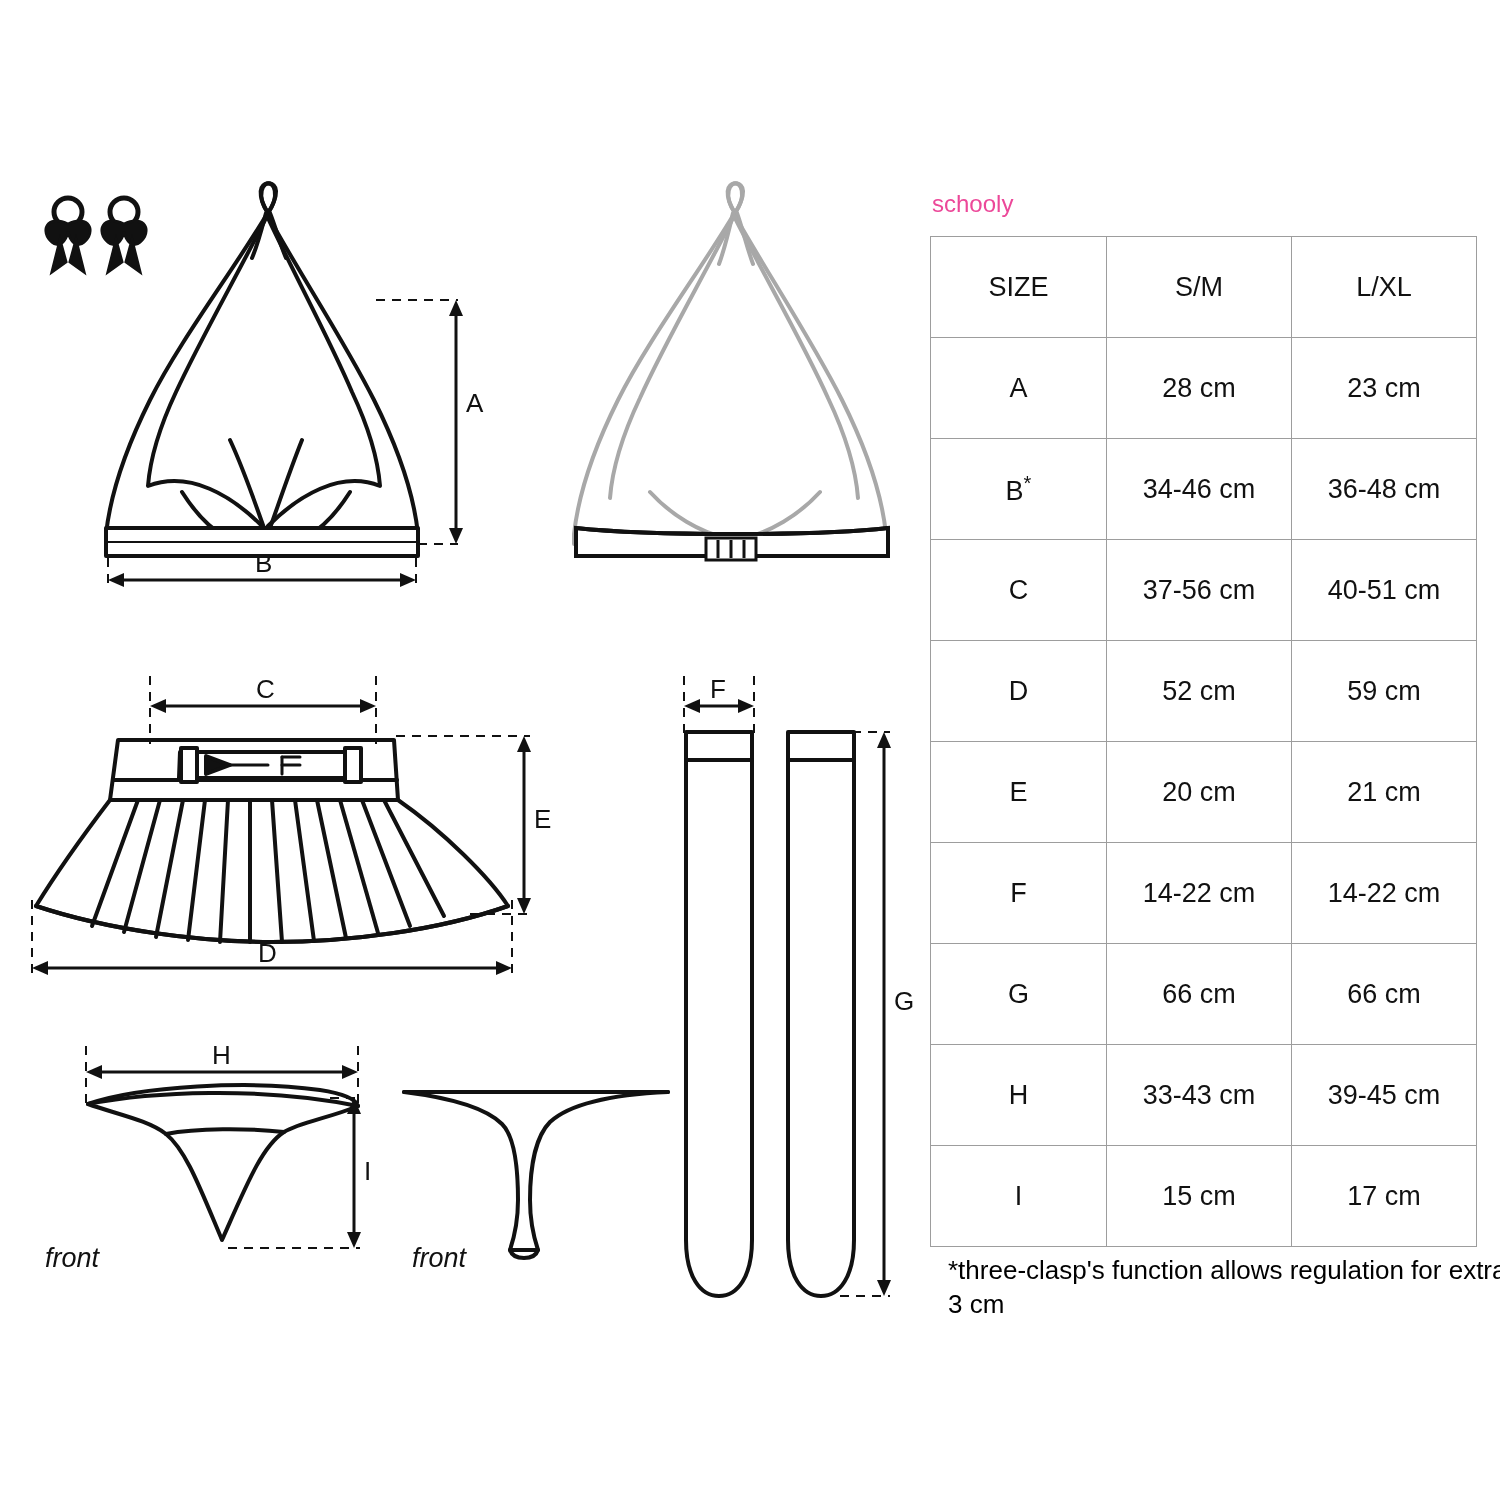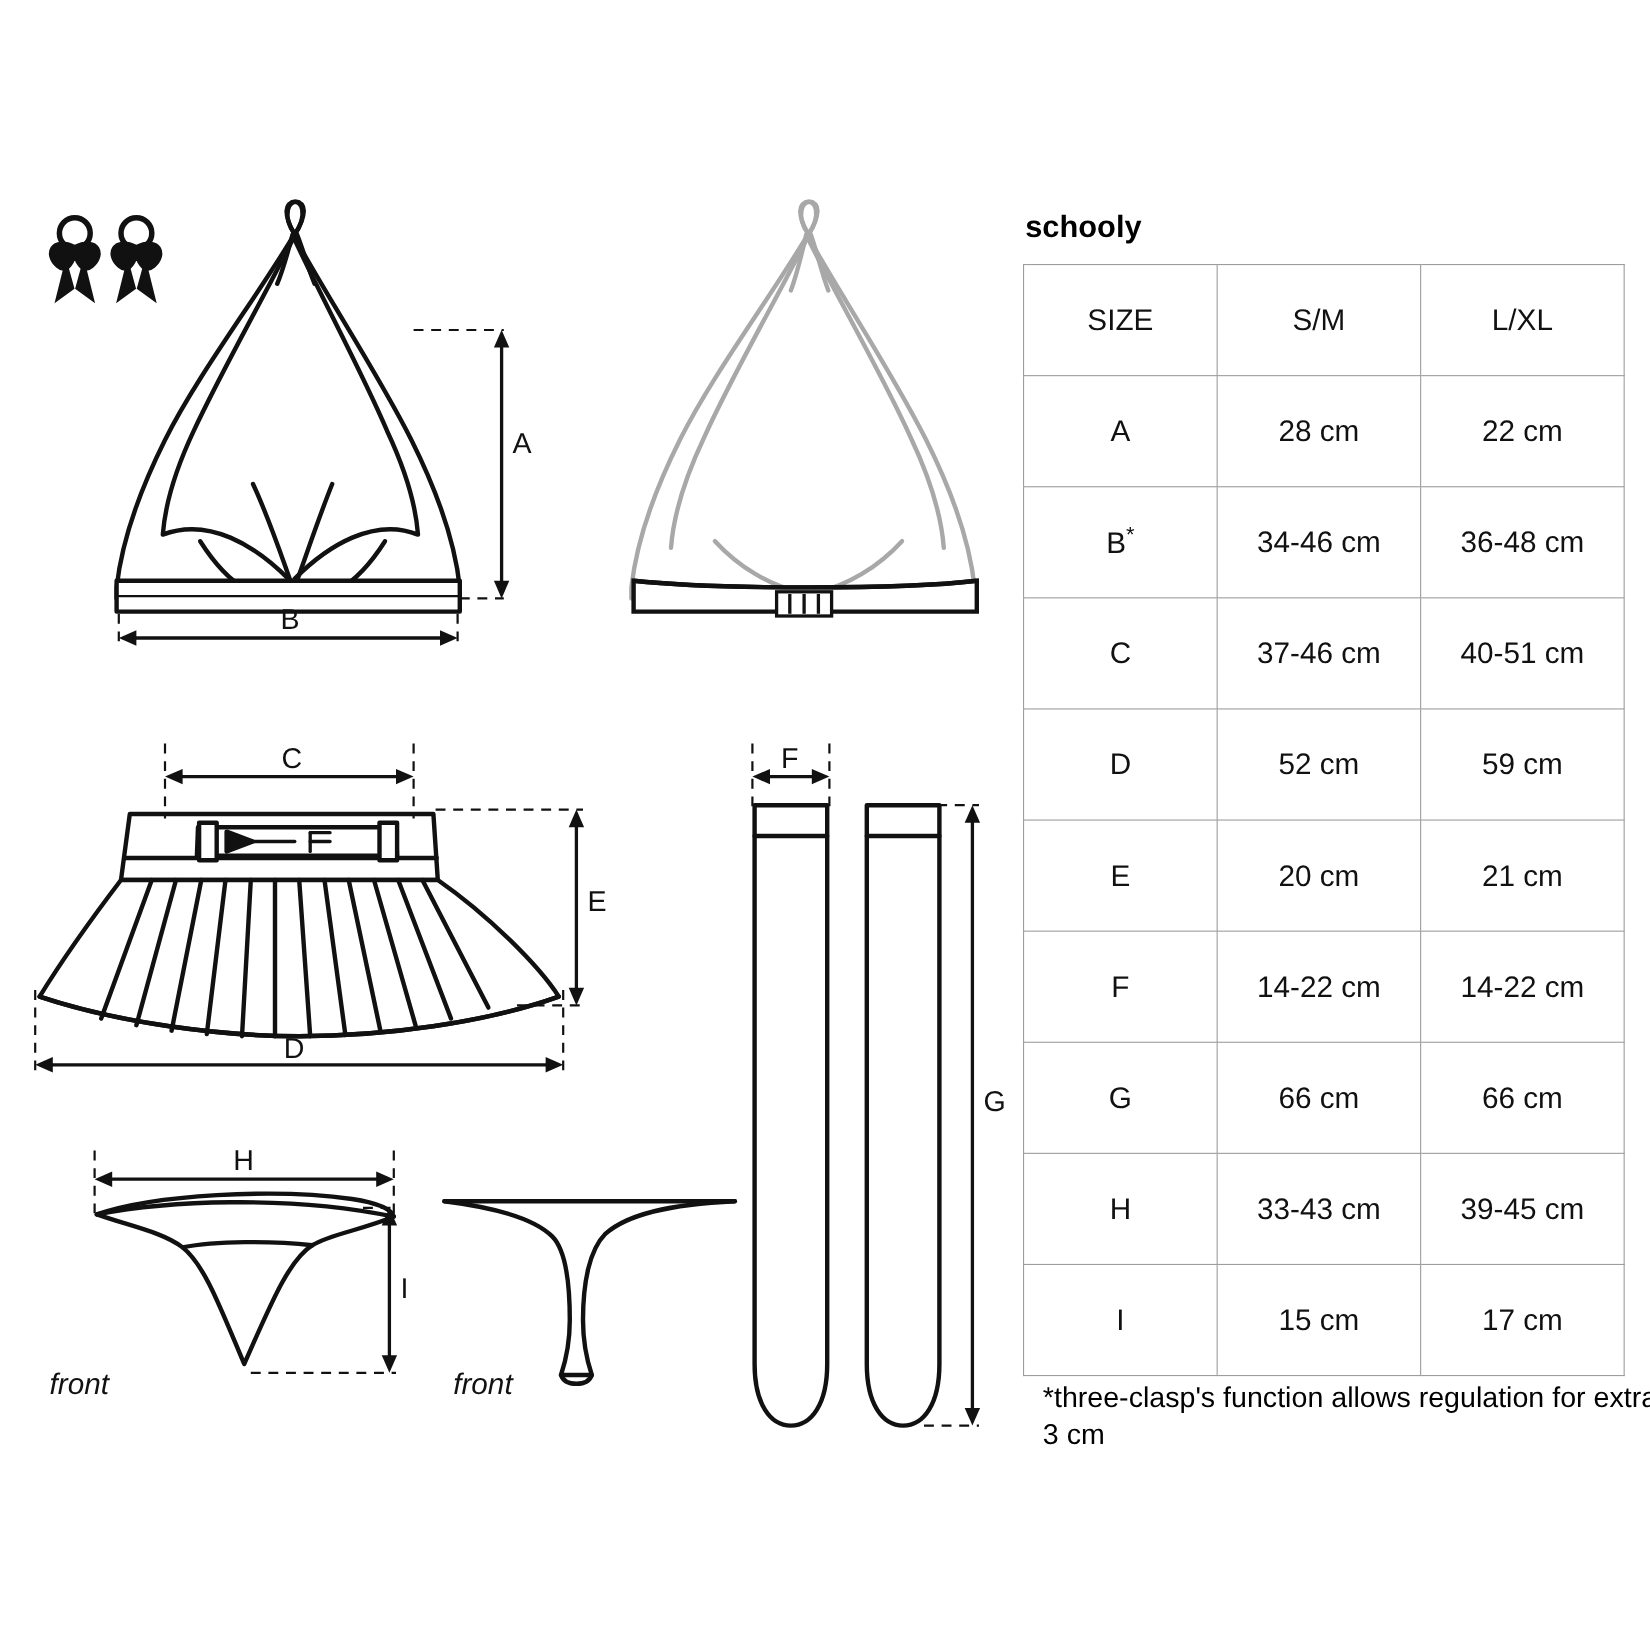--- a/index.html
+++ b/index.html
@@ -45,25 +45,24 @@
   #caption-front { left: 45px; top: 1243px; }
   #caption-back  { left: 412px; top: 1243px; }
 
   .table-panel {
     position: absolute;
     left: 930px;
     top: 190px;
     width: 555px;
   }
   #table-title {
-    font-size: 28px;
-    color: #000000;
+    font-size: 24px;
+    color: #ec4899;
     margin: 0 0 18px 2px;
     font-family: "Liberation Sans", sans-serif;
-    font-weight: bold;
   }
   table.size-table {
     border-collapse: collapse;
     width: 547px;
     table-layout: fixed;
   }
   table.size-table th,
   table.size-table td {
     border: 1px solid #9d9d9d;
     height: 100px;
@@ -351,30 +350,30 @@
         <tr>
           <th>SIZE</th>
           <th>S/M</th>
           <th>L/XL</th>
         </tr>
       </thead>
       <tbody>
         <tr>
           <td>A</td>
           <td>28 cm</td>
-          <td>22 cm</td>
+          <td>23 cm</td>
         </tr>
         <tr>
           <td><span>B</span><sup class="star">*</sup></td>
           <td>34-46 cm</td>
           <td>36-48 cm</td>
         </tr>
         <tr>
           <td>C</td>
-          <td>37-46 cm</td>
+          <td>37-56 cm</td>
           <td>40-51 cm</td>
         </tr>
         <tr>
           <td>D</td>
           <td>52 cm</td>
           <td>59 cm</td>
         </tr>
         <tr>
           <td>E</td>
           <td>20 cm</td>

